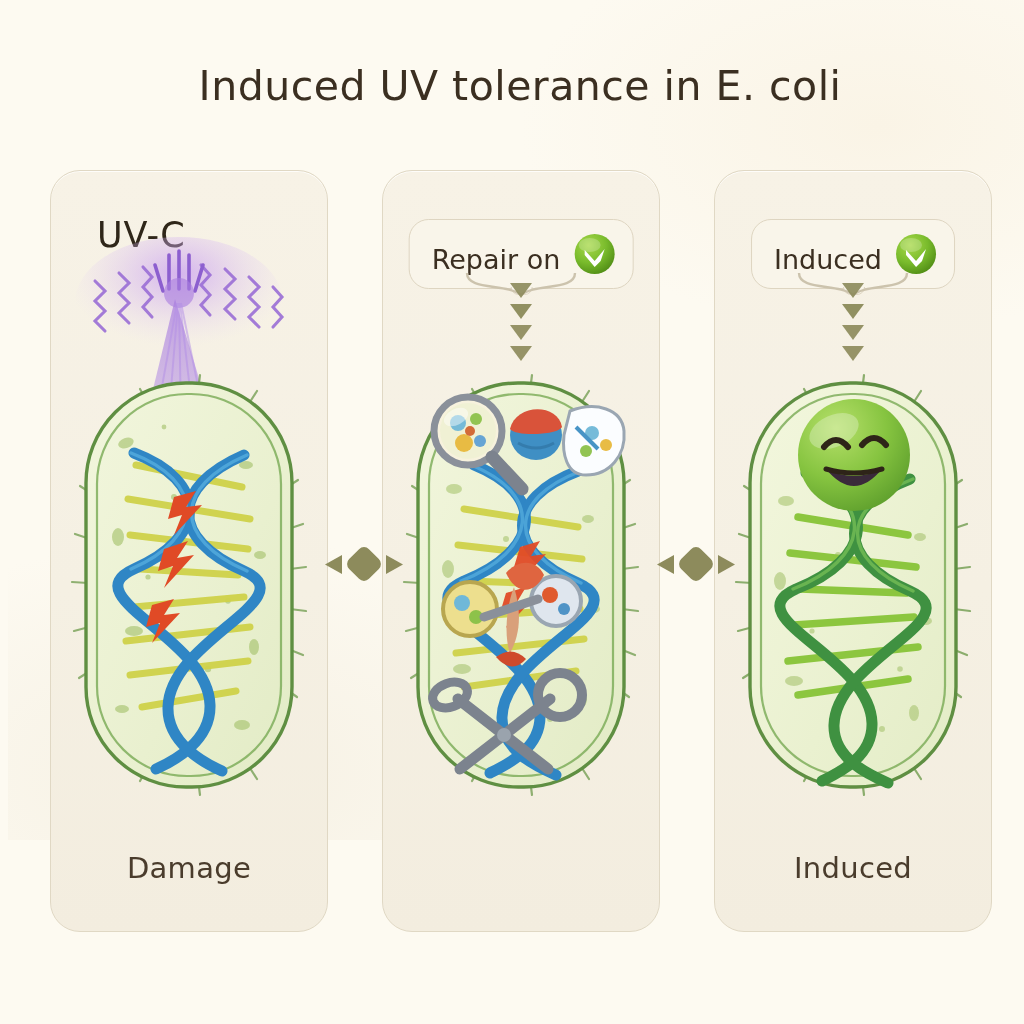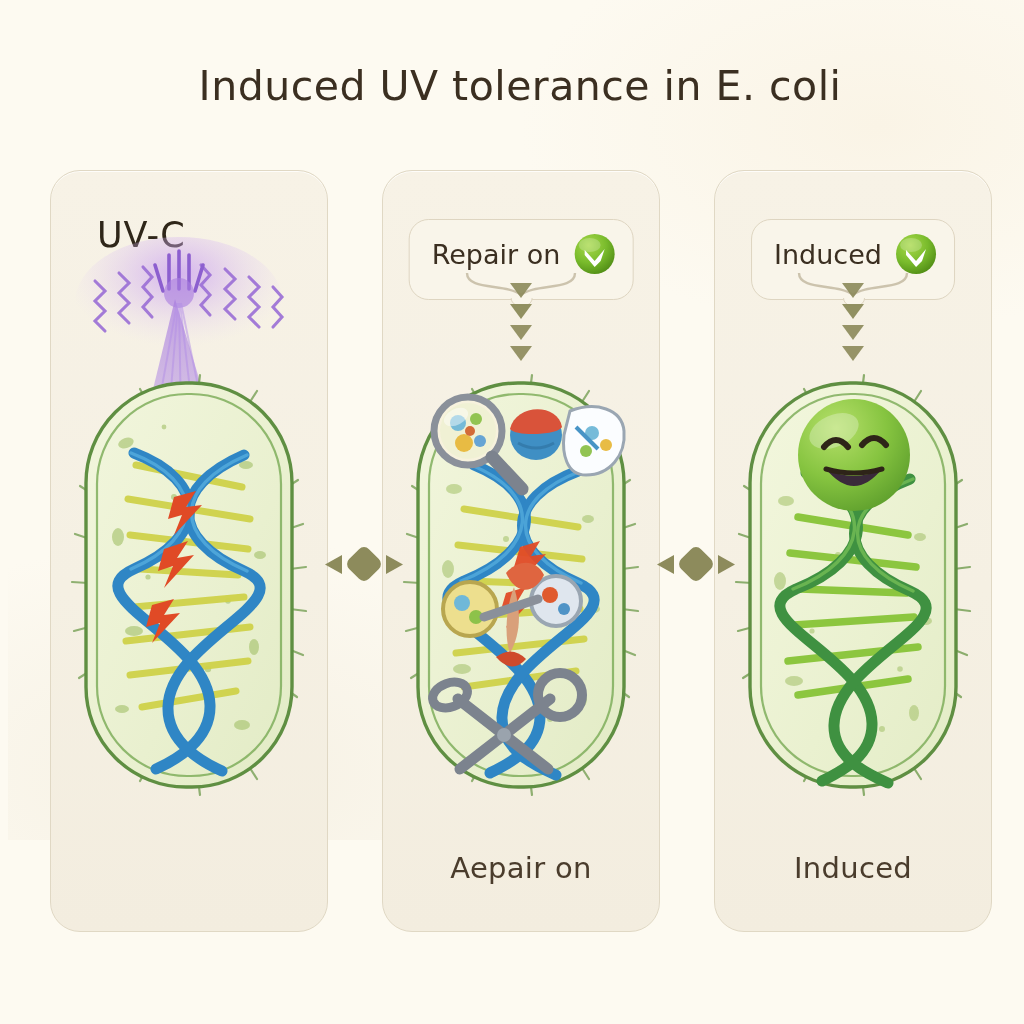--- a/index.html
+++ b/index.html
@@ -78,23 +78,23 @@
   }
   .cell svg { display: block; overflow: visible; }
 
   
   .bubble {
     position: absolute;
     top: 48px;
     left: 50%;
     transform: translateX(-50%);
     display: flex;
-    align-items: center;
+    align-items: flex-end;
     gap: 13px;
-    padding: 13px 17px 24px 22px;
+    padding: 13px 17px 13px 22px;
     background: #f9f5ea;
     border: 1.8px solid #ded5c1;
     border-radius: 20px;
     white-space: nowrap;
   }
   .bubble-label {
     font-size: 27px;
     color: #3b2f21;
   }
   .bubble-tail {
@@ -314,20 +314,21 @@
         </g>
 
         <g>
           <path d="M96 128 l22 -6 -10 16 16 -2 -28 30 8 -20 -14 4 z" fill="#e04a26"></path>
           <path d="M86 180 l24 -8 -11 17 17 -3 -30 33 9 -22 -15 5 z" fill="#e04a26"></path>
           <path d="M74 236 l22 -6 -10 16 16 -2 -28 30 8 -20 -14 4 z" fill="#e04a26"></path>
         </g>
       </svg>
     </div>
 
+    <div class="panel-caption">Damage</div>
   </div>
 
   <div class="panel" id="panel-2">
 
     <div class="bubble">
       <span class="bubble-label">Repair on</span>
       <svg class="badge-green" viewBox="0 0 42 42">
         <defs>
           <radialGradient id="g2" cx="35%" cy="28%" r="80%">
             <stop offset="0%" stop-color="#a8d94a"></stop>
@@ -473,21 +474,20 @@
             <path d="M48 330 L138 400"></path>
             <path d="M140 330 L50 400"></path>
           </g>
           <circle cx="150" cy="326" r="22" fill="none" stroke="#7c838e" stroke-width="10"></circle>
           <ellipse cx="40" cy="326" rx="18" ry="12" fill="none" stroke="#7c838e" stroke-width="9" transform="rotate(-20 40 326)"></ellipse>
           <circle cx="94" cy="366" r="7" fill="#9aa3ad"></circle>
         </g>
       </svg>
     </div>
 
-    <div class="panel-caption">Aepair on</div>
   </div>
 
   <div class="panel" id="panel-3">
 
     <div class="bubble">
       <span class="bubble-label">Induced</span>
       <svg class="badge-green" viewBox="0 0 42 42">
         <defs>
           <radialGradient id="g3" cx="35%" cy="28%" r="80%">
             <stop offset="0%" stop-color="#a8d94a"></stop>

